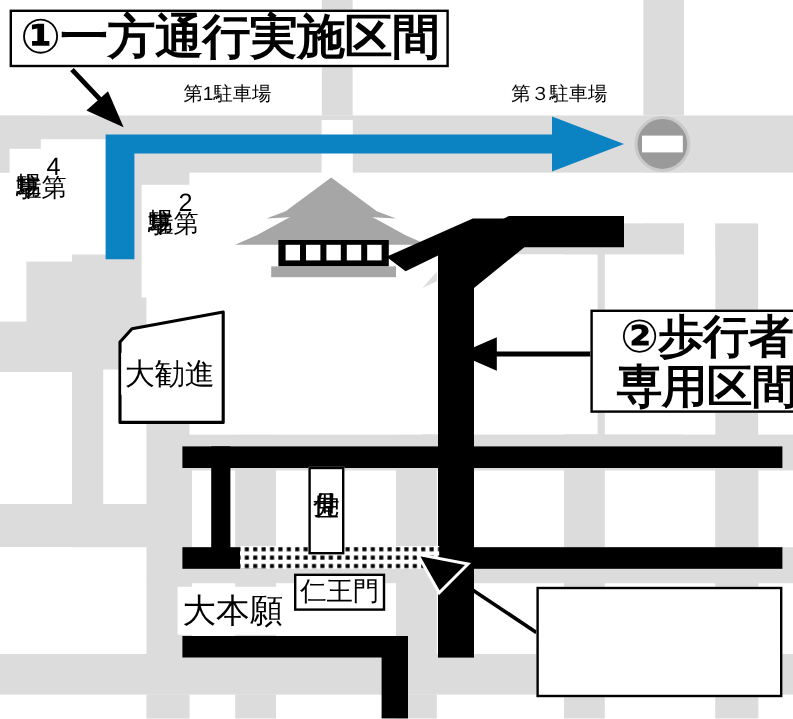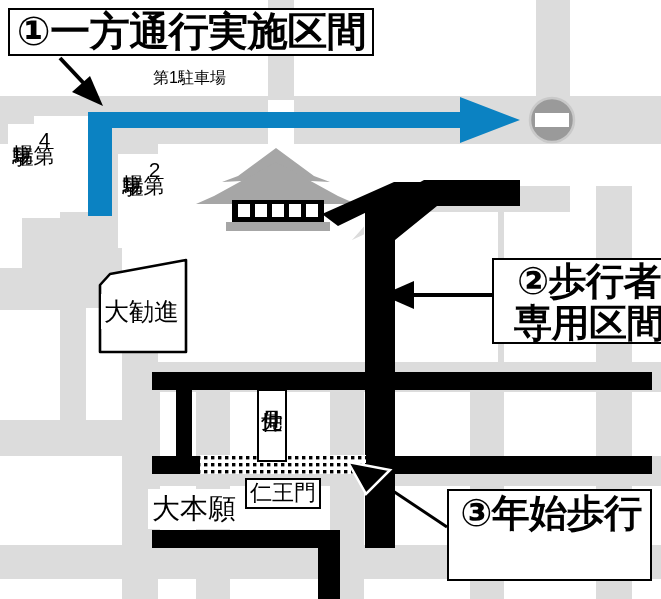--- a/index.html
+++ b/index.html
@@ -328,25 +328,25 @@
   <div class="callout" id="callout-1">
     <span class="cline">①一方通行実施区間</span>
   </div>
 
   <div class="callout" id="callout-2">
     <span class="cline">②歩行者</span>
     <span class="cline">専用区間</span>
   </div>
 
   <div class="callout" id="callout-3">
-    <span class="cline">③年始歩行</span>
   </div>
 
   <div class="place-label" id="label-p1">第1駐車場</div>
 
+  <div class="place-label" id="label-p3">第３駐車場</div>
 
   <div class="vert-label" id="label-p4">
     <span class="vcol">駐車場</span>
     <span class="vcol">第4</span>
   </div>
 
   <div class="vert-label" id="label-p2">
     <span class="vcol">駐車場</span>
     <span class="vcol">第2</span>
   </div>

